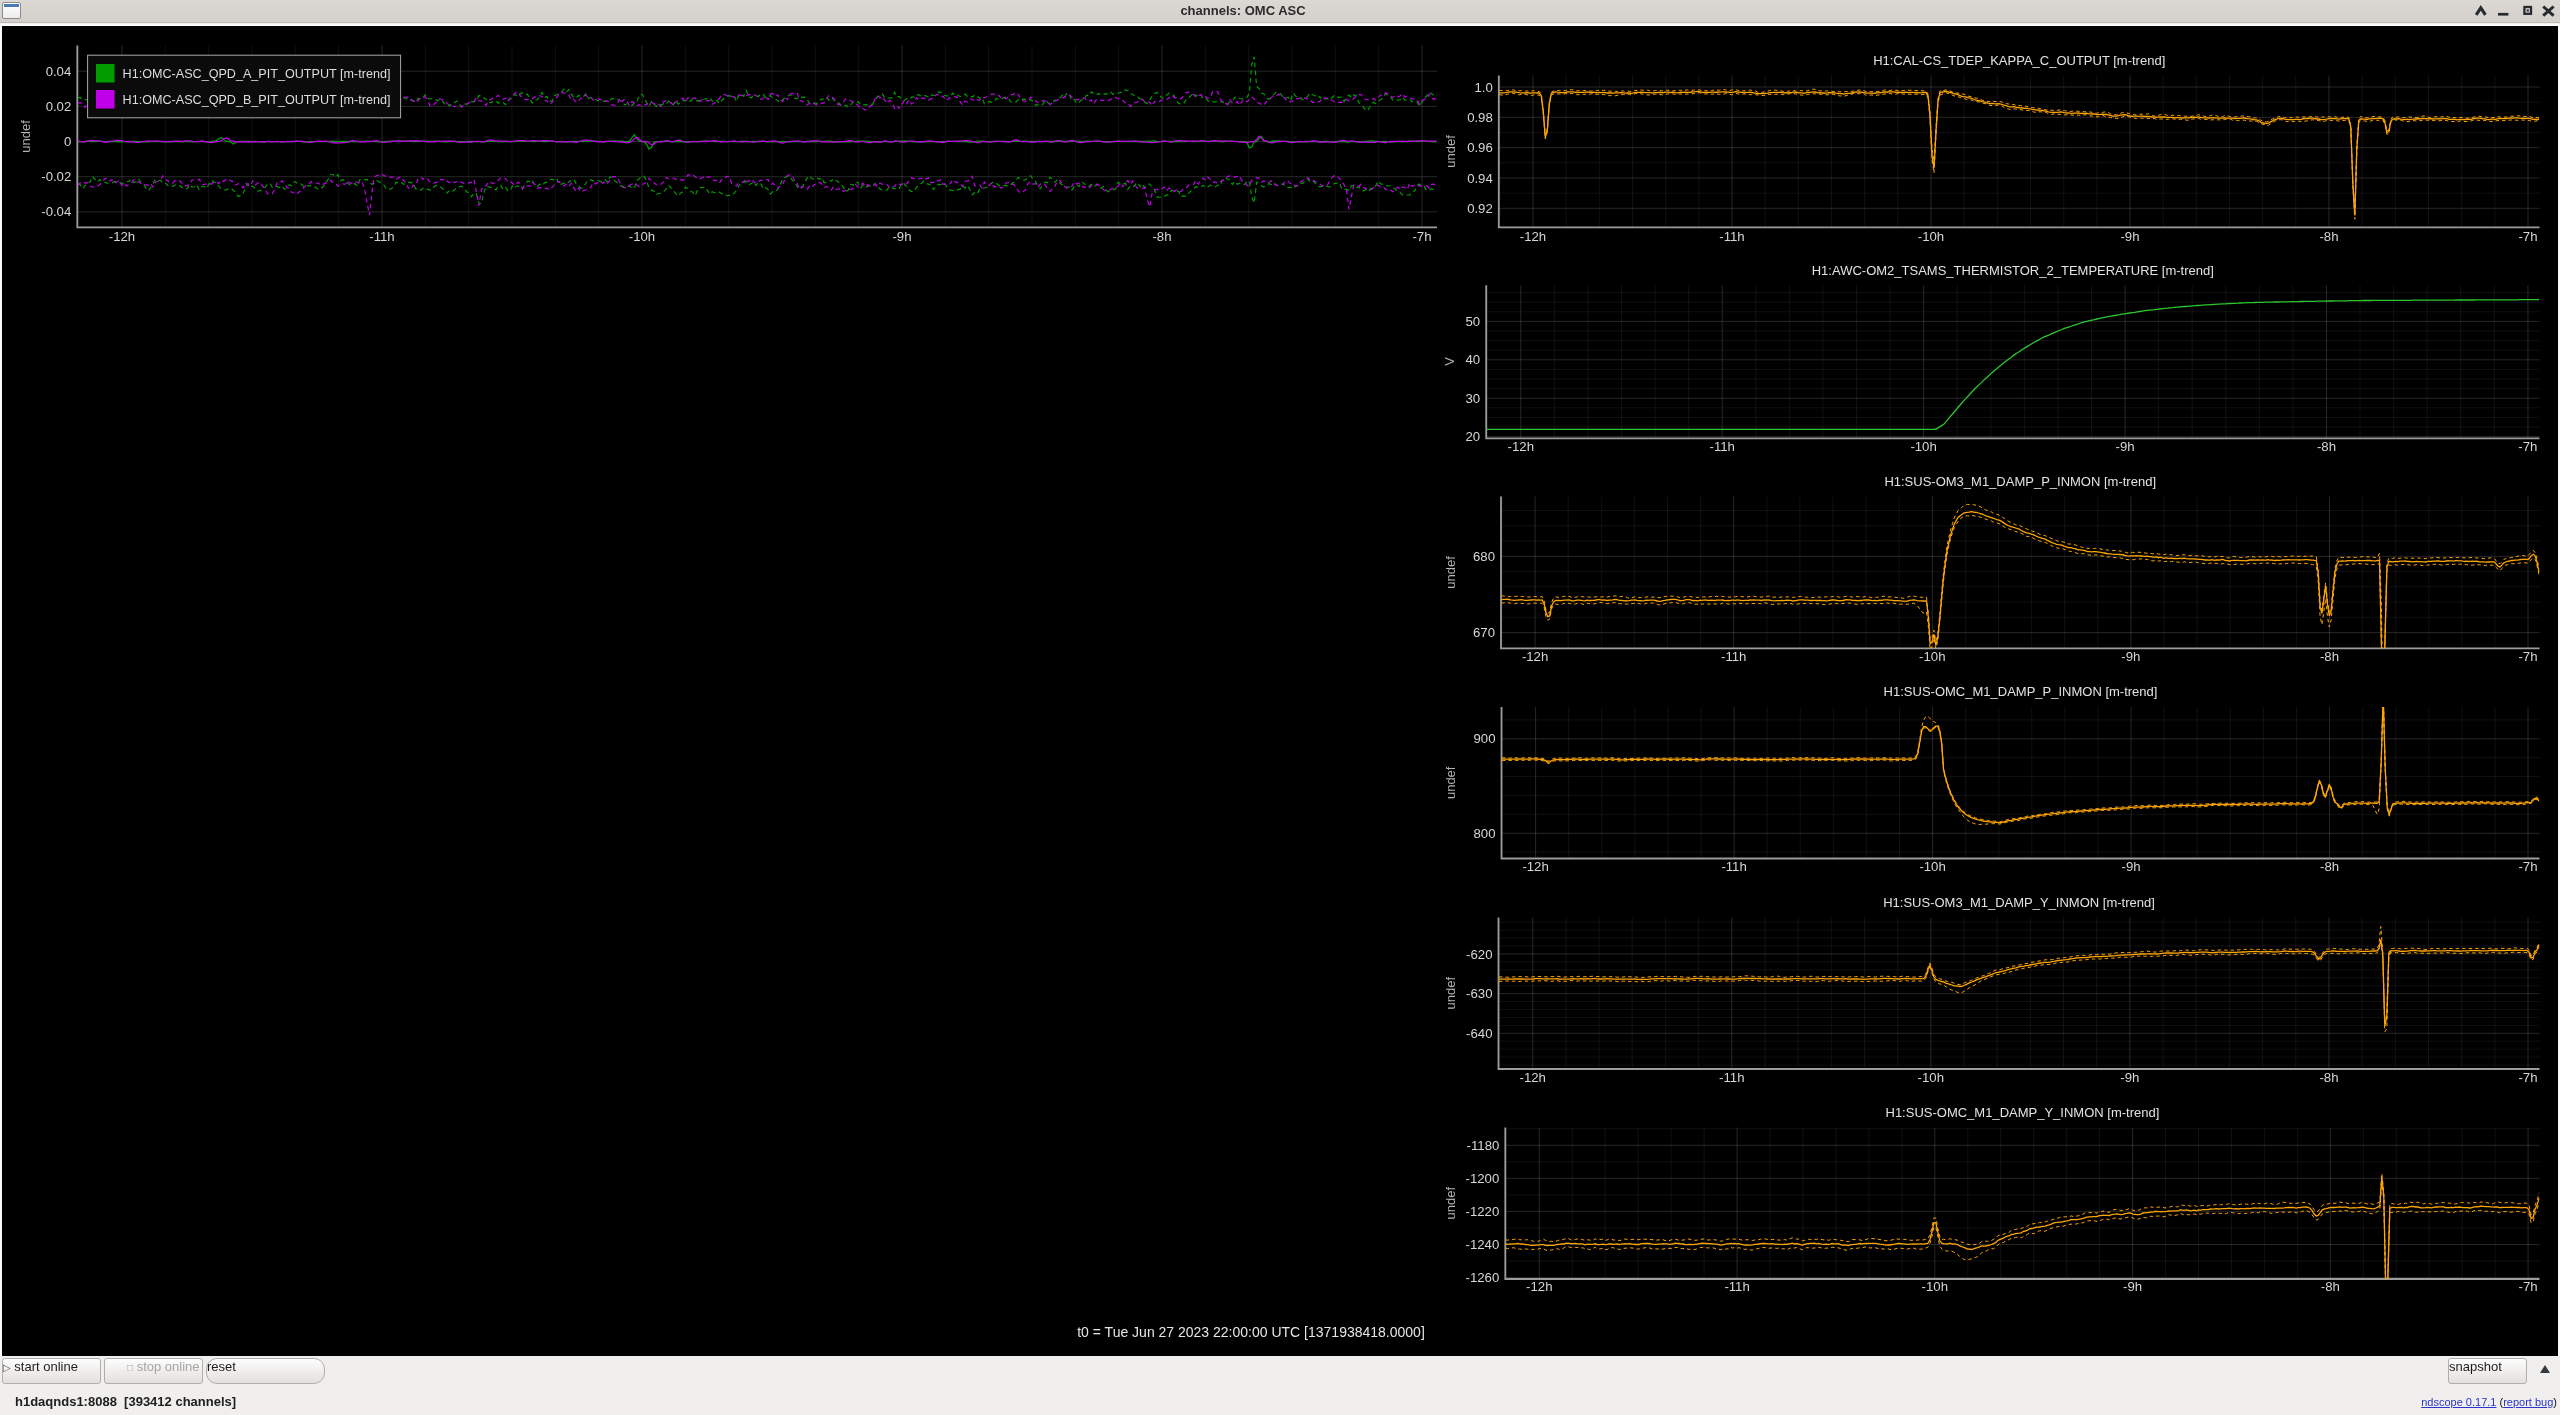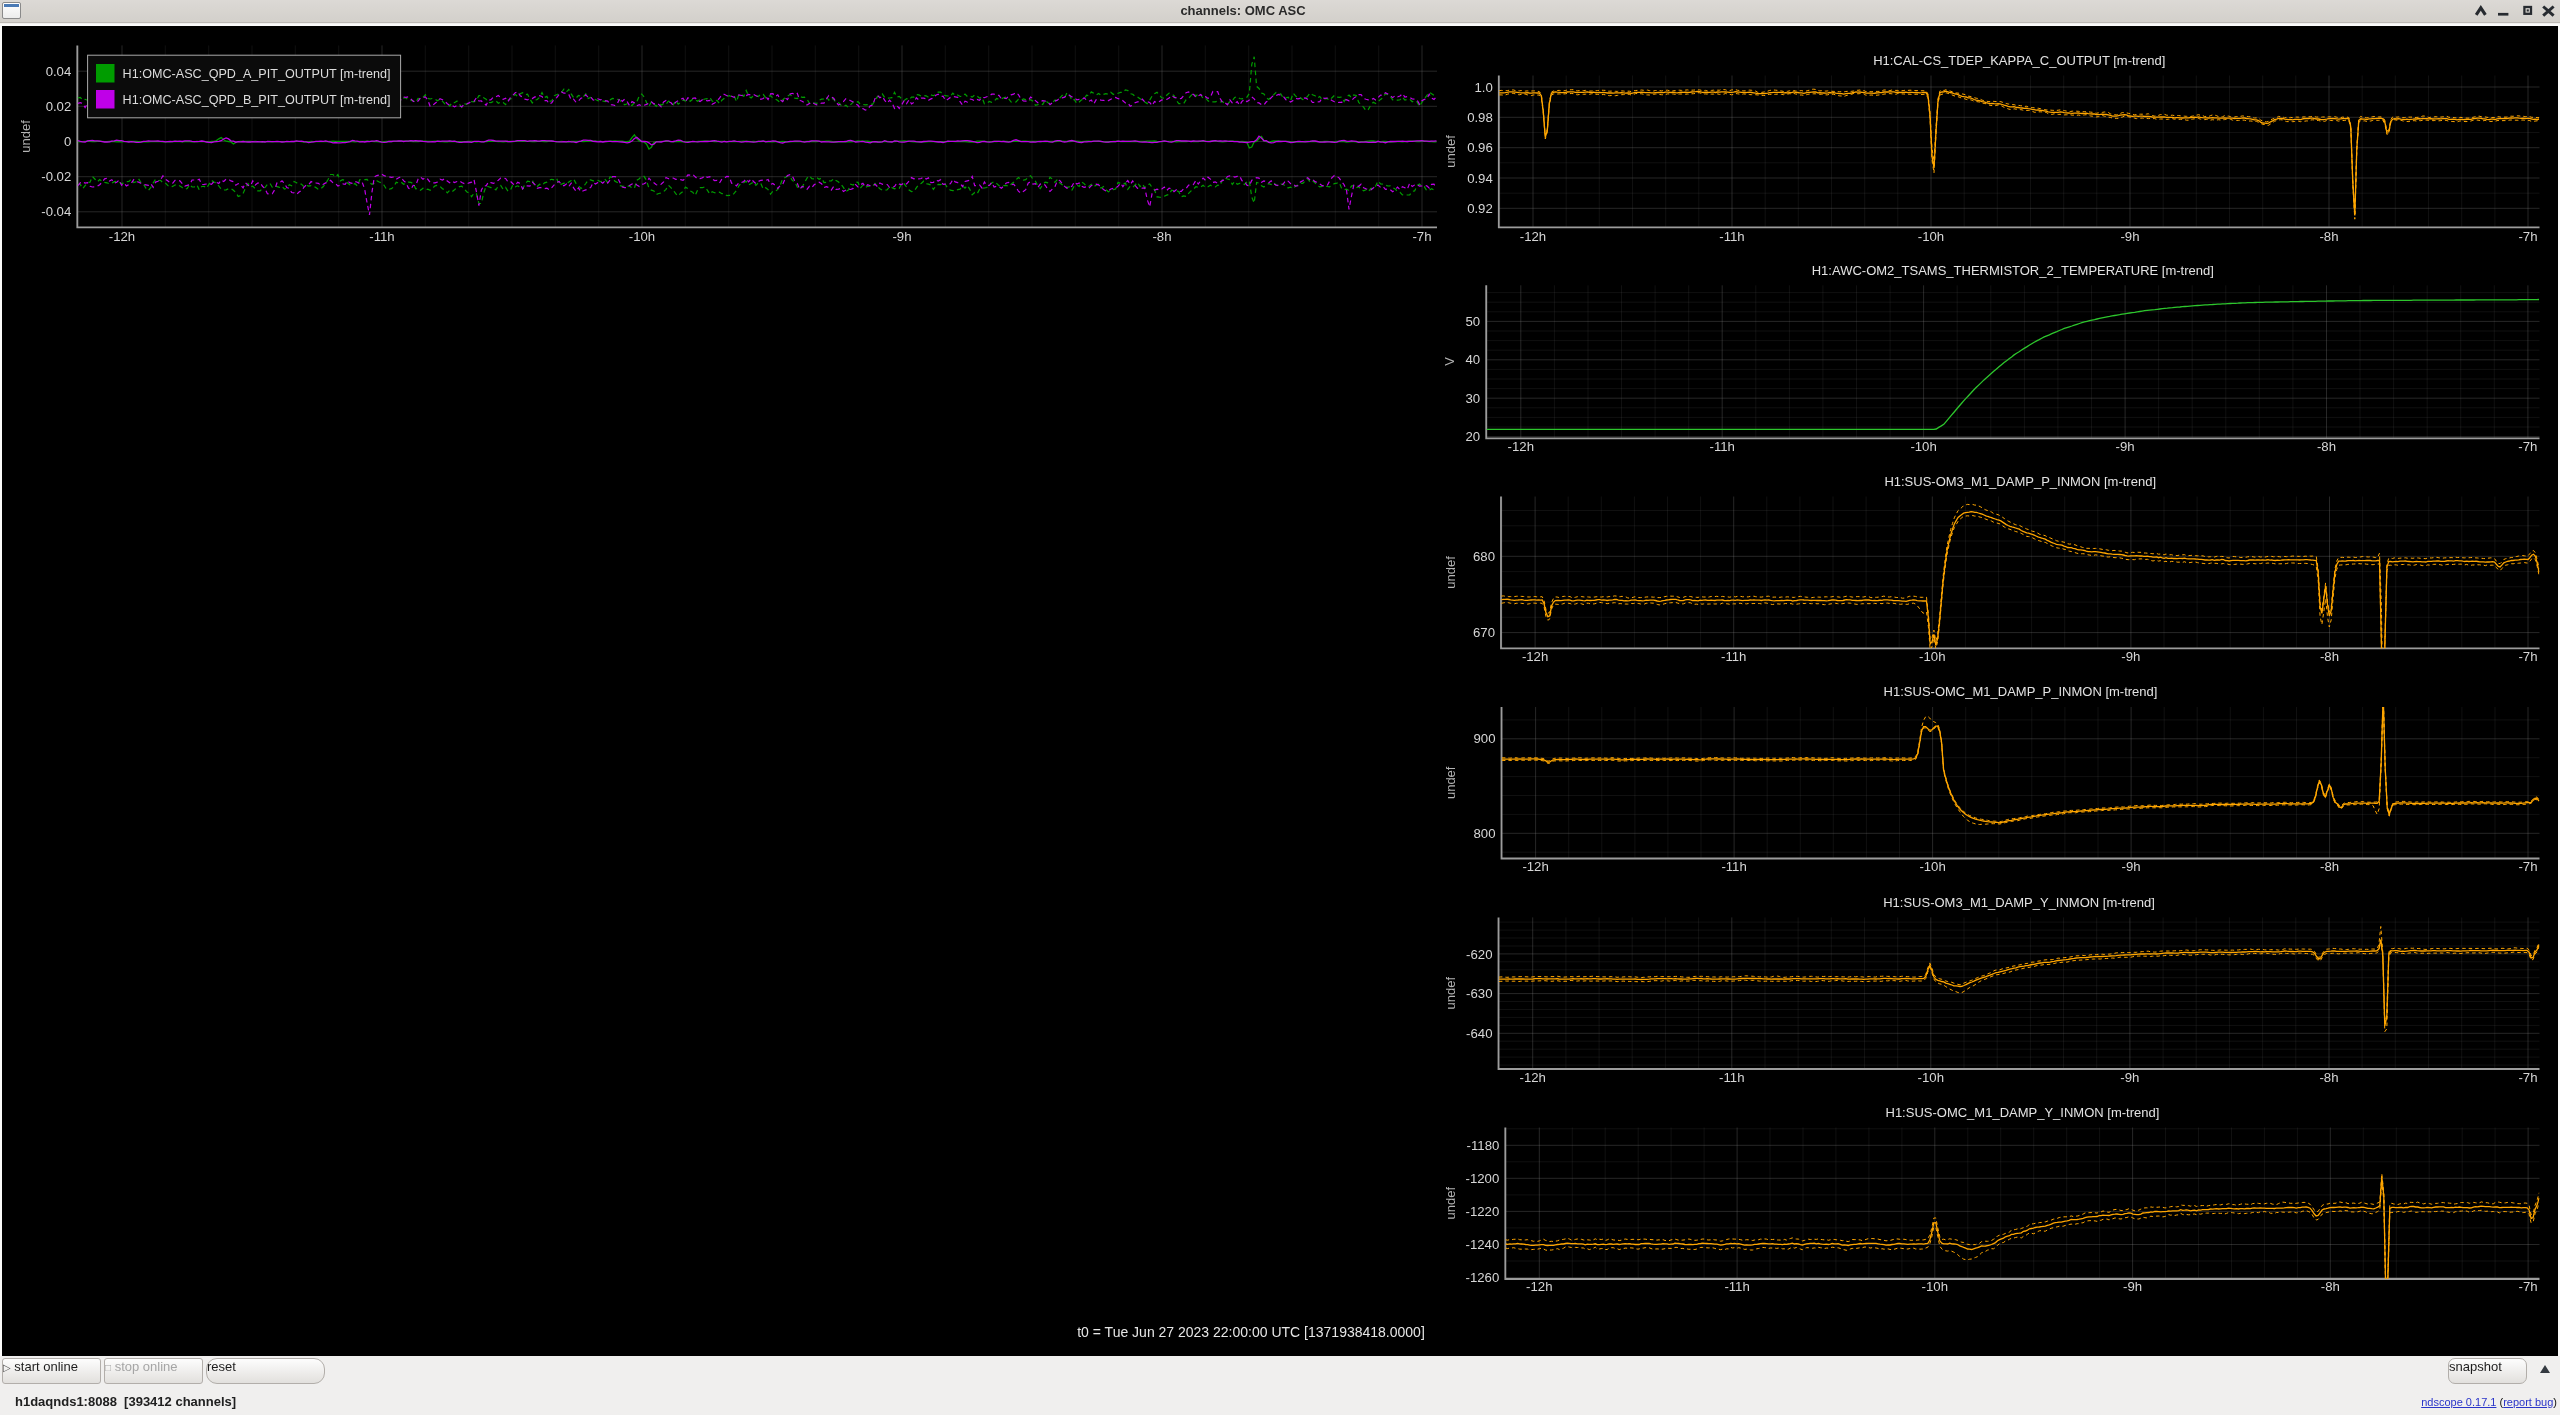--- a/index.html
+++ b/index.html
@@ -8,21 +8,21 @@
 #titlebar .title { position:absolute; left:1180px; top:3px; width:126px; text-align:center;
   font-size:13px; font-weight:bold; color:#2a2a2a; }
 #winicon { position:absolute; left:2px; top:2px; width:19px; height:17px; background:linear-gradient(#ffffff,#ececec);
   border:1px solid #8a8a8a; border-radius:2px; }
 #winicon::before { content:""; position:absolute; left:1px; top:1px; right:1px; height:3px; background:#4a7ab5; }
 #mainwhite { position:absolute; left:0; top:24px; width:2560px; height:1333px; background:#fbfbfa; }
 #canvas { position:absolute; left:2px; top:26px; width:2556px; height:1329.5px; background:#000; }
 #botbar { position:absolute; left:0; top:1355.5px; width:2560px; height:59.5px; background:#f0efee; }
 .btn { position:absolute; top:2.5px; height:25.5px; background:linear-gradient(#fdfdfd,#e2e0dd);
   border:1px solid #b2aeaa; border-radius:3px; font-size:13px; color:#1d1d1d; text-align:left; }
-.btn.dis { color:#a5a5a5; }
+.btn.dis { color:#a5a5a5;padding-left:22px; }
 #statusl { position:absolute; left:15px; top:38px; font-size:13px; color:#202020;font-weight:bold; }
 #statusr { position:absolute; right:3px; top:40px; font-size:11px; color:#101010; }
 #statusr a { color:#2a35c9; text-decoration:underline; }
 svg text { font-family:"Liberation Sans", sans-serif; }
 </style></head>
 <body>
 <div id="mainwhite"></div>
 <div id="canvas"></div>
 <svg width="2556" height="1329.5" viewBox="2 26 2556 1329.5" style="position:absolute;left:2px;top:26px">
     <defs>
@@ -201,17 +201,17 @@
     <rect x="38" y="12.9" width="10.4" height="2.7" fill="#272b30"></rect>
     <rect x="64.4" y="7.0" width="6.6" height="6.8" stroke="#272b30" stroke-width="2.3" fill="none"></rect>
     <rect x="66.7" y="9.4" width="2.1" height="2.1" fill="#272b30"></rect>
     <path d="M83.2,6.5 L93.6,15.7 M93.6,6.5 L83.2,15.7" stroke="#272b30" stroke-width="3.0" fill="none"></path>
   </svg>
 </div>
 <div id="botbar">
   <div class="btn" style="left:2px; width:99px;"><span style="font-size:10px; color:#555">▷</span> start online</div>
   <div class="btn dis" style="left:104px; width:99px;"><span style="font-size:10px;">□</span> stop online</div>
   <div class="btn" style="left:206px; width:119px;border-radius:11px;">reset</div>
-  <div class="btn" style="left:2448px; width:79px;border-radius:7px;">snapshot</div>
+  <div class="btn" style="left:2448px; width:79px;">snapshot</div>
   <div style="position:absolute; left:2540px; top:9px; width:0; height:0; border-left:5.5px solid transparent; border-right:5.5px solid transparent; border-bottom:8.5px solid #343a40;"></div>
   <div id="statusl">h1daqnds1:8088&nbsp;&nbsp;[393412 channels]</div>
   <div id="statusr"><a>ndscope 0.17.1</a> (<a>report bug</a>)</div>
 </div>
 
 </body></html>

